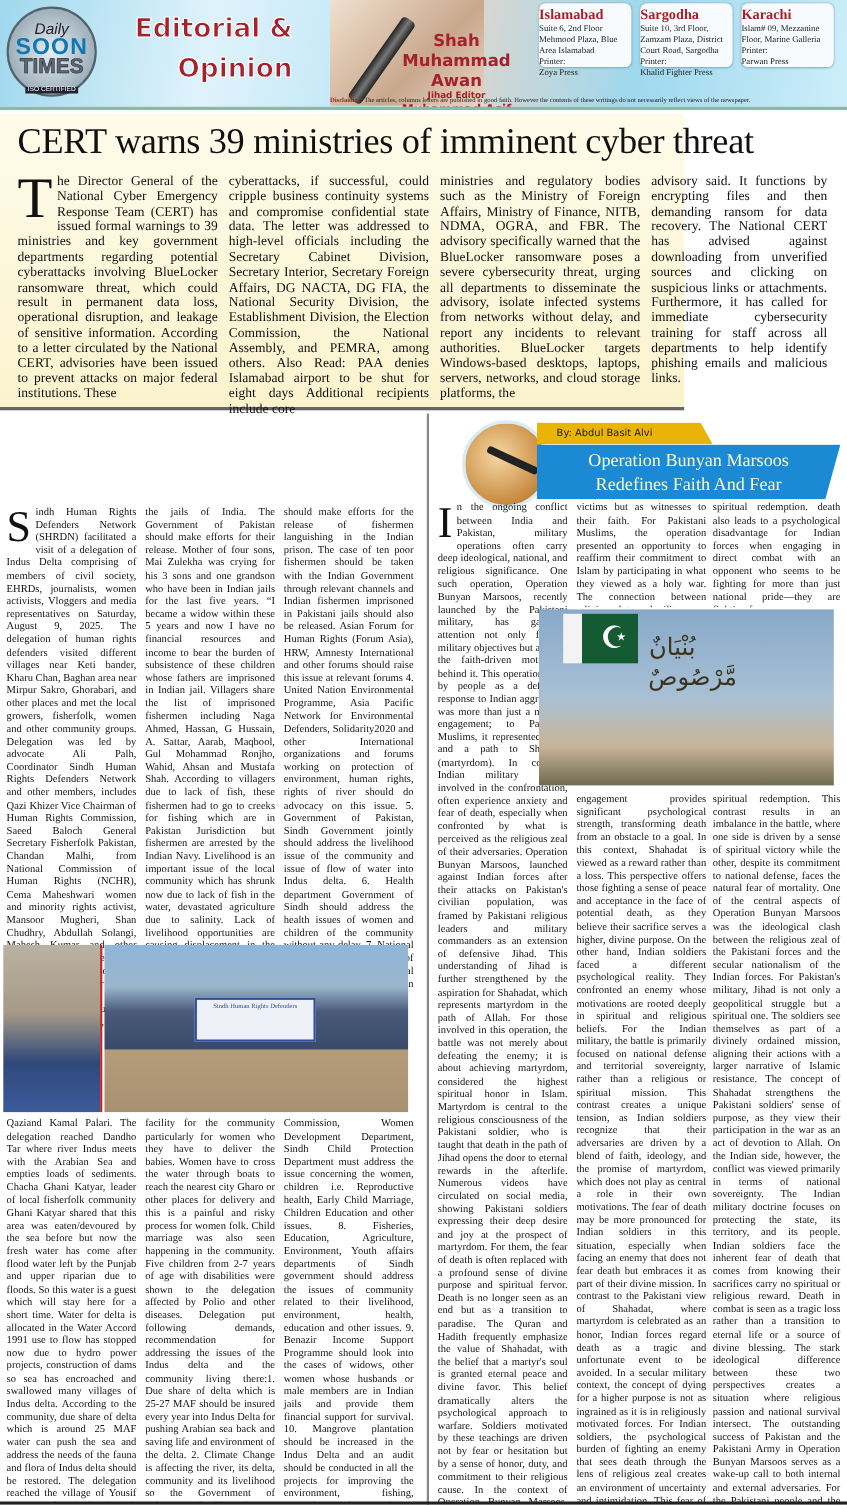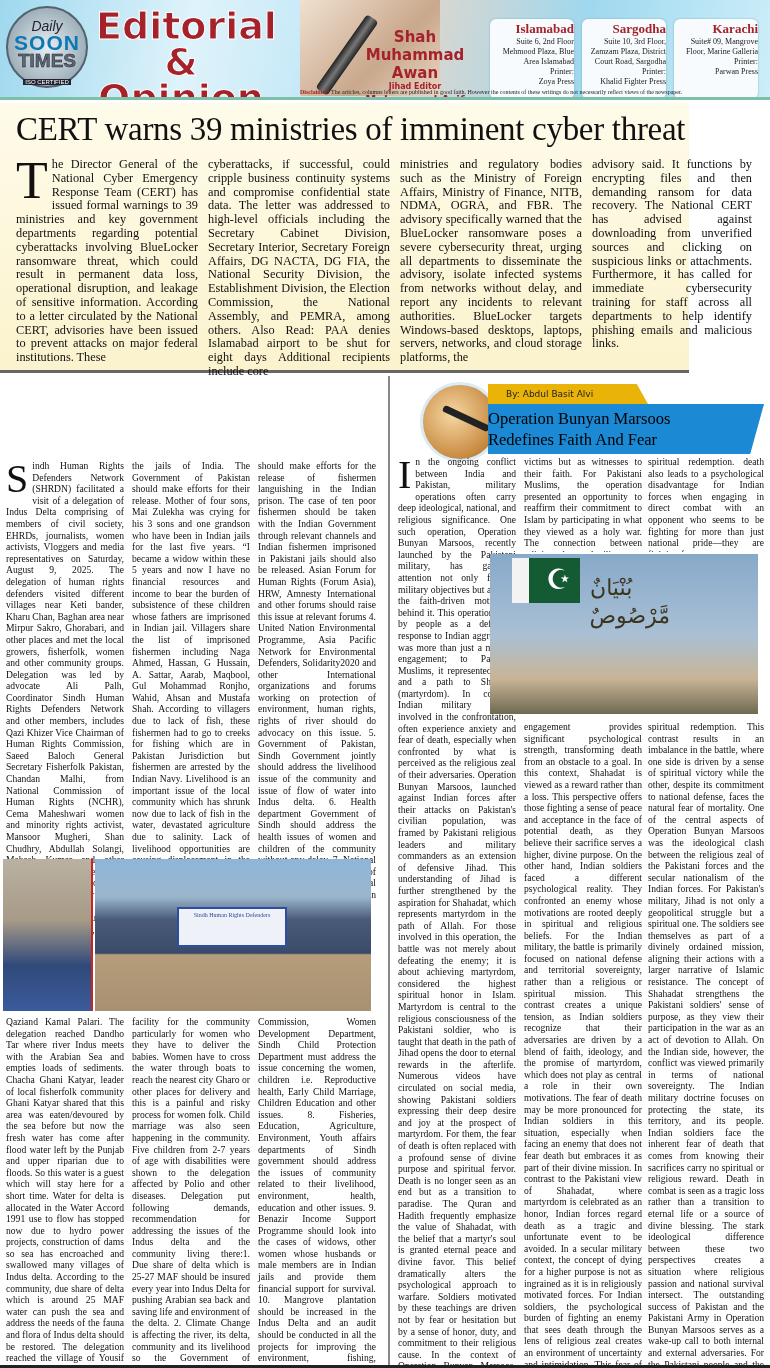--- a/index.html
+++ b/index.html
@@ -3,46 +3,46 @@
 <meta charset="utf-8">
 <style>
 *{box-sizing:border-box;margin:0;padding:0}
 body{width:770px;height:1368px;overflow:hidden;background:#fff;font-family:"Liberation Serif",serif;color:#111;position:relative}
 .header{position:absolute;left:0;top:0;width:770px;height:100px;background:linear-gradient(100deg,#9fd8ee 0%,#dff3fb 25%,#bfe6f6 45%,#e8d6c8 50%,#9fd8ee 75%,#cdeefa 100%);border-bottom:3px solid #7cc1a7;overflow:hidden}
 .logo{position:absolute;left:6px;top:6px;width:82px;height:82px;border-radius:50%;background:radial-gradient(circle,#e6eef3 0%,#9fb0ba 70%,#607583 100%);border:2px solid #54626c;text-align:center;font-family:"Liberation Sans",sans-serif}
 .logo .daily{font-style:italic;font-size:14px;color:#223;margin-top:10px;font-family:Liberation Sans, sans-serif}
 .logo .soon{font-weight:bold;font-size:21px;color:#0d78b6;line-height:18px;letter-spacing:1px}
 .logo .times{font-weight:bold;font-size:19px;color:#5d6a74;line-height:18px;-webkit-text-stroke:0.5px #223}
 .logo .cert{font-size:6px;color:#fff;background:#223;display:inline-block;padding:0 2px;margin-top:2px}
-.ed-title{position:absolute;left:96px;top:8px;font-family:"DejaVu Sans",sans-serif;font-weight:bold;color:#a5222b;font-size:38px;line-height:36px;text-align:center;width:170px;-webkit-text-stroke:1px #fff}
+.ed-title{position:absolute;left:96px;top:8px;font-family:"DejaVu Sans",sans-serif;font-weight:bold;color:#a5222b;font-size:24px;line-height:36px;text-align:right;width:170px;-webkit-text-stroke:1px #fff}
 .pen{position:absolute;left:300px;top:0;width:140px;height:96px;background:linear-gradient(135deg,#f0e0d0,#c9a88c 60%,#e8d6c8);clip-path:ellipse(80% 100% at 70% 50%)}
 .pen:after{content:"";position:absolute;left:40px;top:10px;width:14px;height:90px;background:linear-gradient(90deg,#222,#777,#222);transform:rotate(35deg);border-radius:4px}
 .editors{position:absolute;left:350px;top:28px;width:130px;text-align:center;font-family:"DejaVu Sans",sans-serif;font-weight:bold;color:#a5222b}
 .editors .n1{font-size:15px}
 .editors .r{font-size:8px;margin-bottom:2px}
 .editors .n2{font-size:11px}
-.office{position:absolute;top:19px;width:84px;height:80px;background:#f7fbfd;border-radius:6px;text-align:right;box-shadow:0 0 2px #7ab}
+.office{position:absolute;top:3px;width:84px;height:58px;background:#f7fbfd;border-radius:6px;text-align:left;box-shadow:0 0 2px #7ab}
 .office .city{font-family:"Liberation Serif",serif;font-weight:bold;color:#a5222b;font-size:13px;margin-top:2px}
 .office .addr{font-size:8px;line-height:10px;color:#222}
 .disclaimer{position:absolute;left:300px;top:89px;width:470px;font-size:6px;color:#222;white-space:nowrap}
 .disclaimer b{color:#a5222b}
-.cert-sec{position:absolute;left:0;top:103px;width:689px;height:270px;background:linear-gradient(180deg,#fffbea,#fbf3cd);border-bottom:3px solid #666}
+.cert-sec{position:absolute;left:0;top:103px;width:622px;height:270px;background:linear-gradient(180deg,#fffbea,#fbf3cd);border-bottom:3px solid #666}
 .cert-title{position:absolute;left:16px;top:8px;font-size:33px;white-space:nowrap;letter-spacing:-0.3px;color:#111}
 .cols{position:absolute;display:flex;gap:10px}
 .col{font-size:12.3px;line-height:13.8px;text-align:justify}
 .dropcap{float:left;font-size:52px;line-height:42px;margin:2px 4px 0 0}
 .sindh-sec{position:absolute;left:0;top:376px;width:388px;height:992px}
 .sindh-head{position:absolute;left:8px;top:7px;width:370px;height:75px;background:#1b89d3;color:#fff;text-align:center;font-size:19.5px;line-height:23px;padding-top:4px}
 .small{font-size:9.6px;line-height:11.6px;text-align:justify}
 .vline{position:absolute;left:388px;top:376px;width:2px;height:992px;background:#888}
 .op-sec{position:absolute;left:390px;top:376px;width:380px;height:992px}
 .op-circle{position:absolute;left:30px;top:6px;width:80px;height:80px;border-radius:50%;background:radial-gradient(circle at 40% 40%,#f6d7a4,#c7893f 70%,#8a5a2a);border:3px solid #d9ecf6}
 .op-circle:after{content:"";position:absolute;left:18px;top:30px;width:50px;height:7px;background:#222;transform:rotate(25deg);border-radius:3px}
 .op-by{position:absolute;left:98px;top:8px;width:160px;height:20px;background:#eab308;clip-path:polygon(0 0,93% 0,100% 100%,0 100%);color:#222;font-size:9px;font-family:"DejaVu Sans",sans-serif;padding:5px 0 0 18px}
-.op-head{position:absolute;left:98px;top:28px;width:276px;height:50px;background:#1b89d3;clip-path:polygon(0 0,100% 0,95% 100%,0 100%);color:#000000;font-size:16.5px;line-height:21px;padding-top:4px}
+.op-head{position:absolute;left:98px;top:28px;width:276px;height:50px;background:#1b89d3;clip-path:polygon(0 0,100% 0,95% 100%,0 100%);color:#fef9c3;text-align:center;font-size:16.5px;line-height:21px;padding-top:4px}
 .photo-man{position:absolute;left:3px;top:483px;width:90px;height:152px;background:linear-gradient(180deg,#b9b1a2,#a89b87 40%,#30497a 70%,#3a5b9b);border-right:2px solid #c22}
 .photo-group{position:absolute;left:95px;top:483px;width:276px;height:152px;background:linear-gradient(180deg,#8fb6d8 0%,#9ab6cc 25%,#4a5a78 40%,#3a4a6a 62%,#b59d7c 63%,#a89170 100%)}
 .banner{position:absolute;left:82px;top:48px;width:110px;height:40px;background:#eef1f8;border:2px solid #2f4ea0}
 .photo-soldiers{position:absolute;left:100px;top:178px;width:268px;height:160px;background:linear-gradient(180deg,#87a9c9 0%,#a9c0d5 50%,#c8b496 78%,#6f6a52 100%)}
 .flag{position:absolute;left:22px;top:4px;width:68px;height:45px;background:linear-gradient(90deg,#f3f3f3 25%,#145a32 25%)}
 .flag:after{content:"☪";position:absolute;left:34px;top:5px;color:#fff;font-size:28px}
 .bottom-line{position:absolute;left:0;top:1365px;width:770px;height:3px;background:#222}
 </style>
 </head>
 <body>
@@ -72,21 +72,21 @@
     <div class="addr">Zoya Press</div>
   </div>
   <div class="office" style="left:582px">
     <div class="city">Sargodha</div>
     <div class="addr">Suite 10, 3rd Floor, Zamzam Plaza, District Court Road, Sargodha</div>
     <div class="addr">Printer:</div>
     <div class="addr">Khalid Fighter Press</div>
   </div>
   <div class="office" style="left:674px">
     <div class="city">Karachi</div>
-    <div class="addr">Suite# 09, Mangrove Floor, Marine Galleria</div>
+    <div class="addr">Islam# 09, Mezzanine Floor, Marine Galleria</div>
     <div class="addr">Printer:</div>
     <div class="addr">Parwan Press</div>
   </div>
   <div class="disclaimer">
     <b>Disclaimer:</b>
     <span>The articles, columns letters are published in good faith. However the contents of these writings do not necessarily reflect views of the newspaper.</span>
   </div>
 </div>
 
 <div class="cert-sec">

